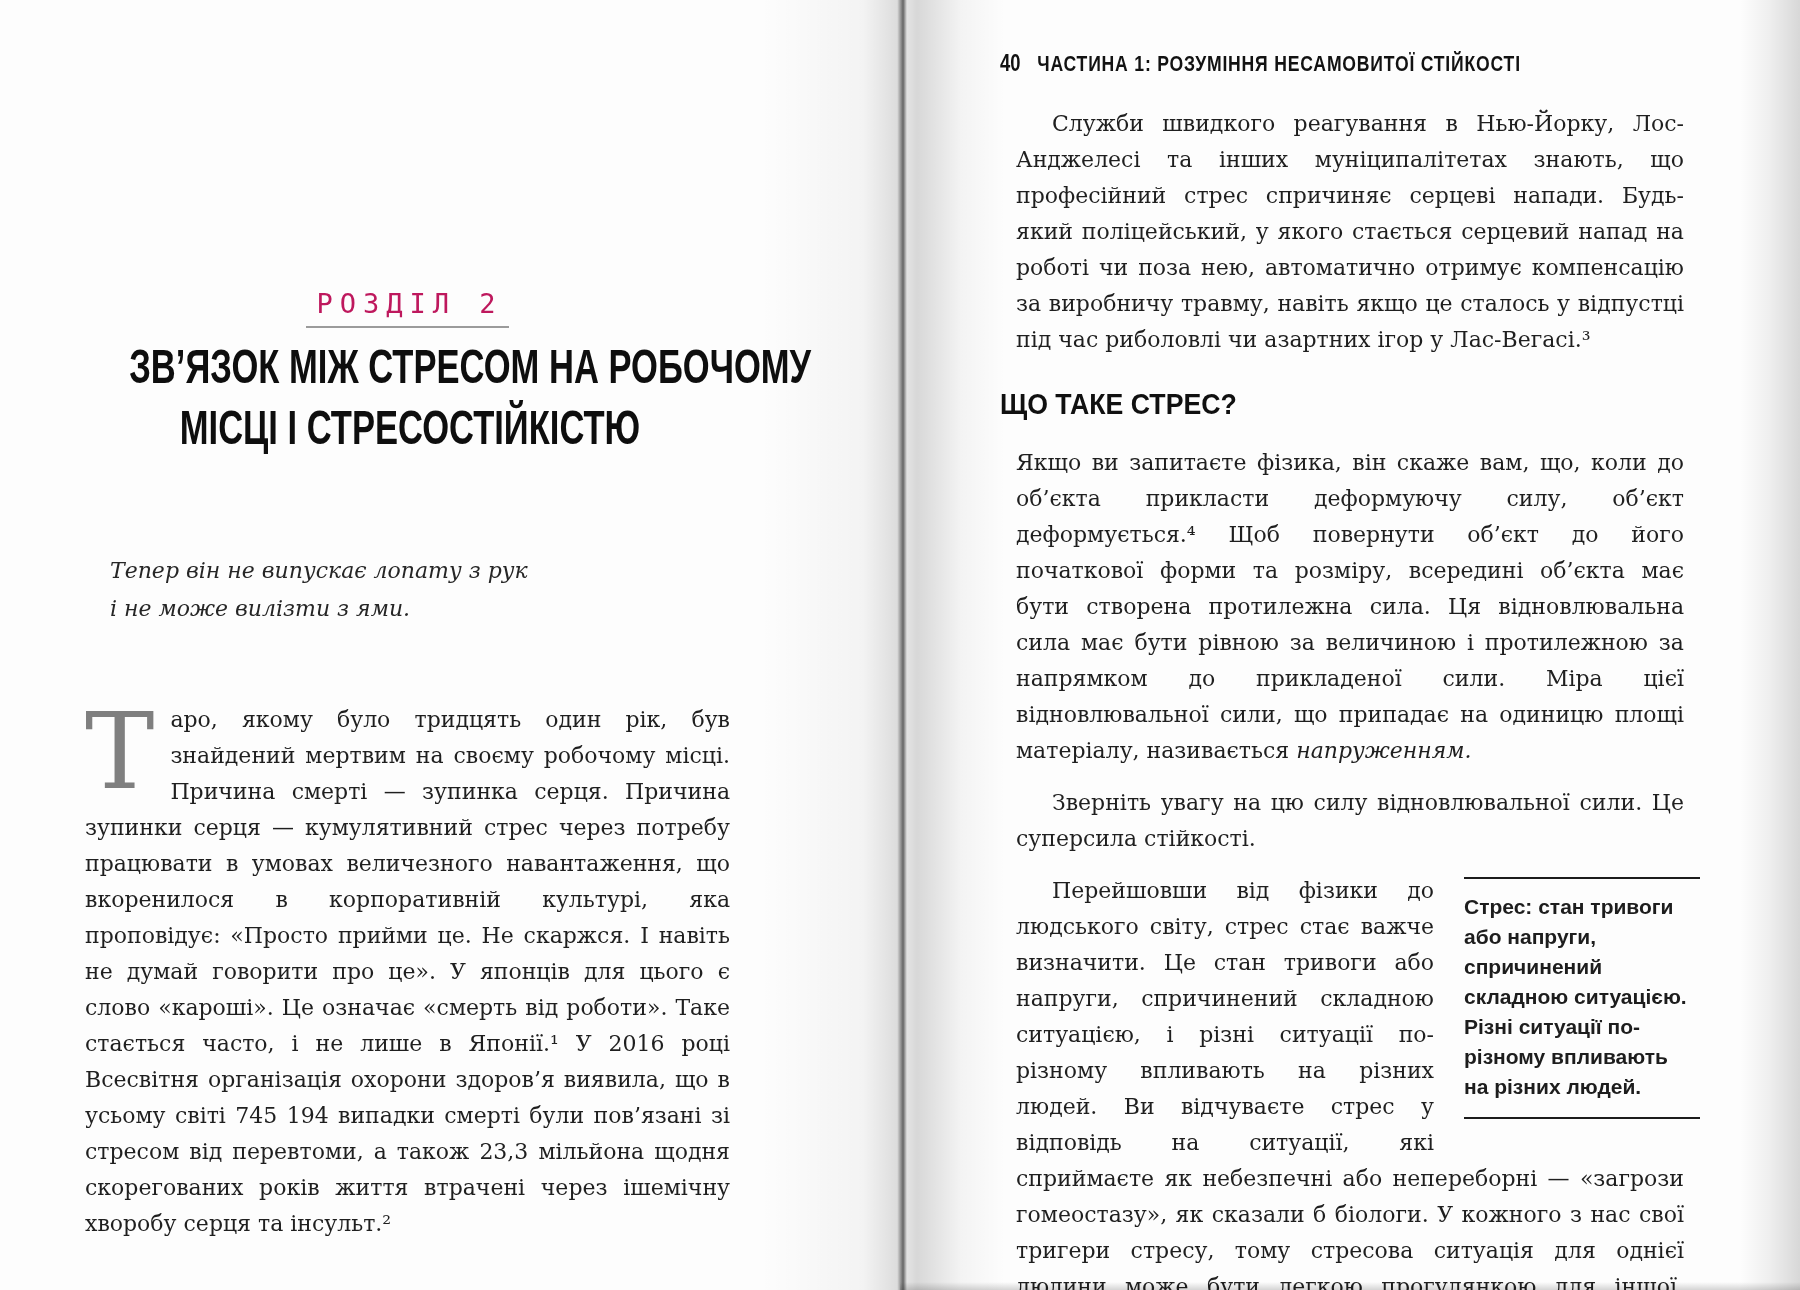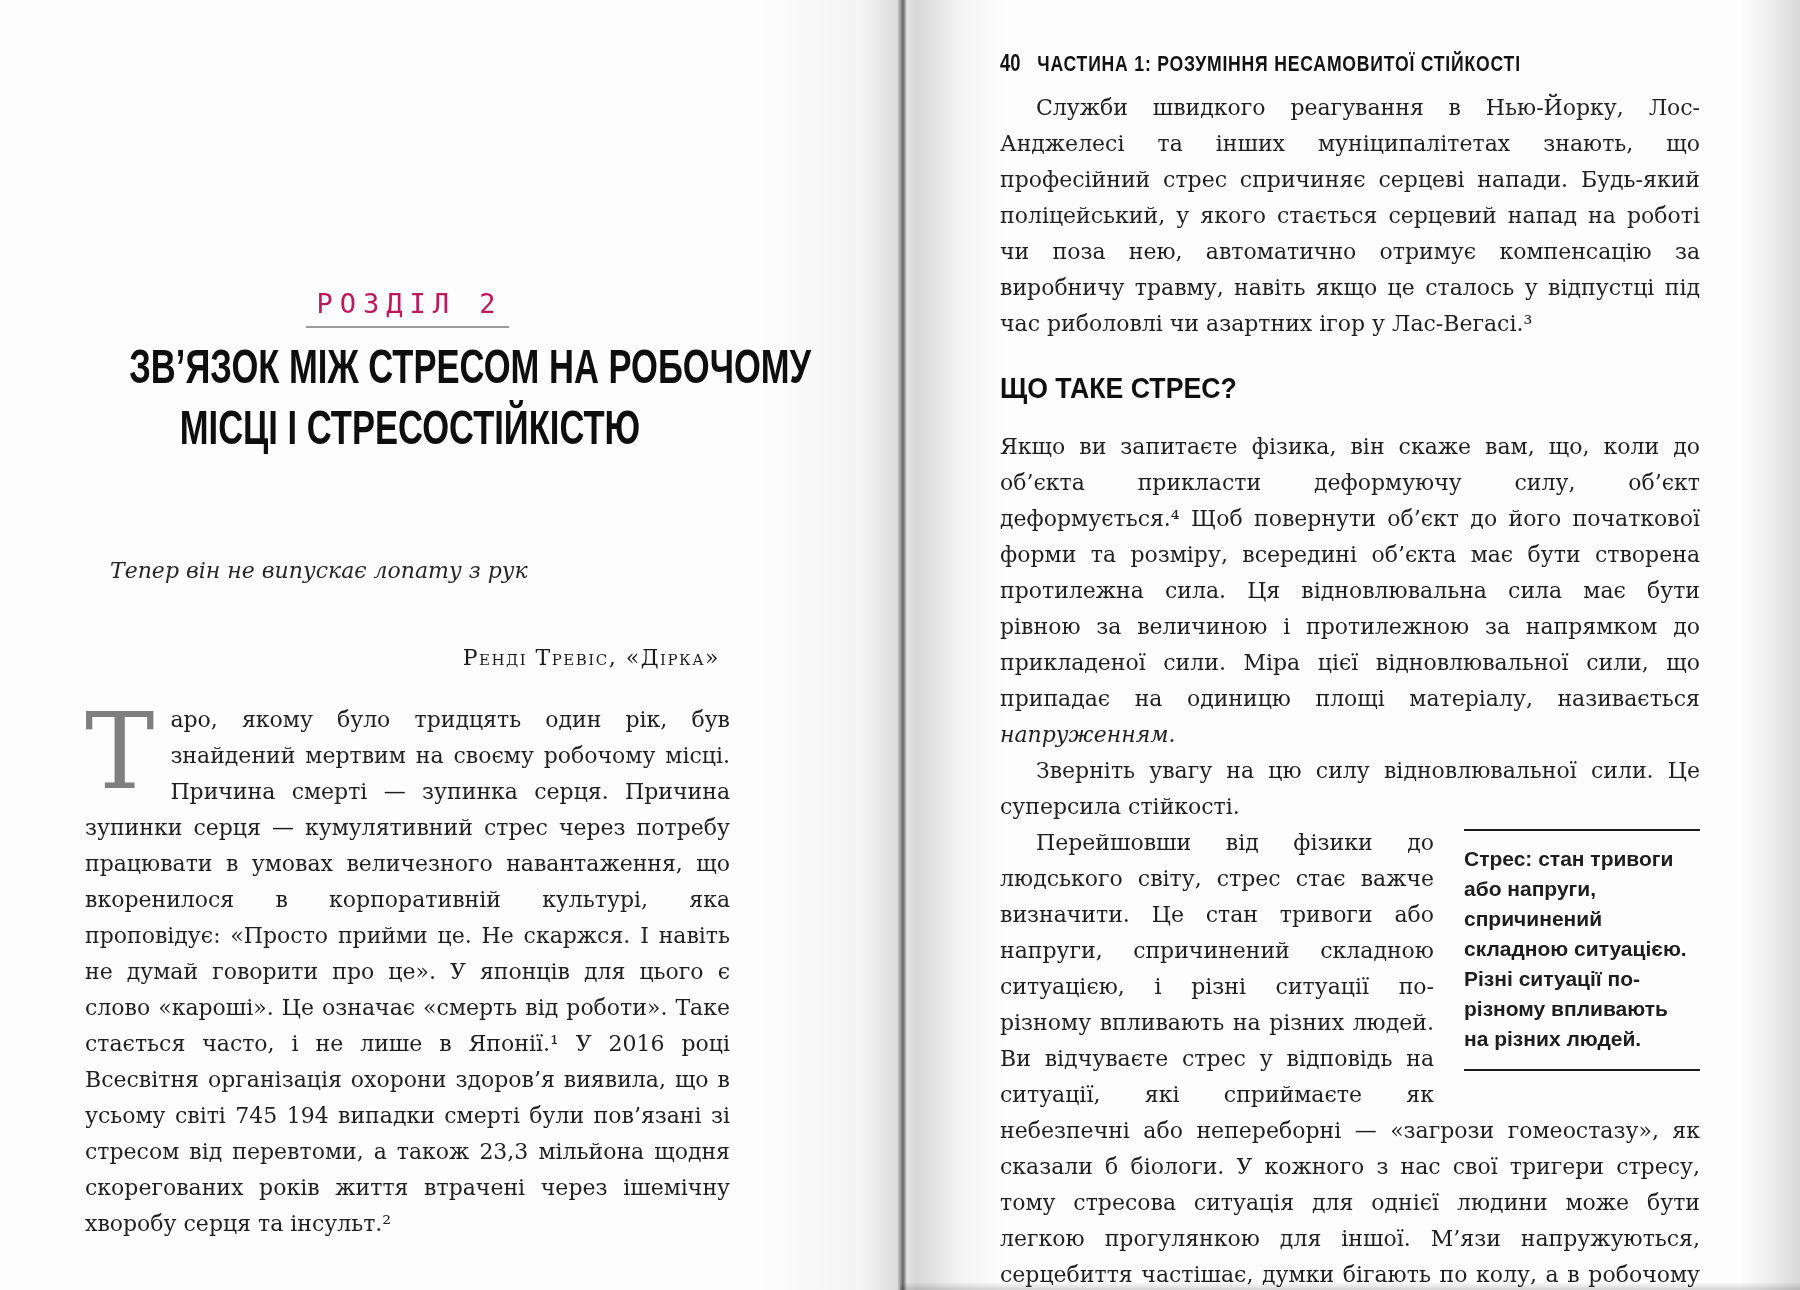--- a/index.html
+++ b/index.html
@@ -60,21 +60,21 @@
 
   
   .running-header{
     position:absolute;left:95px;top:50px;display:flex;gap:21px;align-items:baseline;
     font-family:"Liberation Sans",sans-serif;font-weight:700;color:#121212;
     transform:scaleX(0.80);transform-origin:0 50%;white-space:nowrap;
   }
   .pagenum{font-size:23px;}
   .part-title{font-size:22px;letter-spacing:1px;}
   .flow{position:absolute;left:95px;width:700px;top:90px;}
-  .flow .body-text{margin:0;}
+  .flow .body-text{margin:16px;}
   .indent{text-indent:36px;}
   .section-heading{
     margin:30px 0 24px 0;font-family:"Liberation Sans",sans-serif;font-weight:700;
     font-size:29px;color:#101010;transform:scaleX(0.92);transform-origin:0 50%;white-space:nowrap;
   }
   .sidebar{
     float:right;width:232px;margin:4px 0 16px 30px;
     border-top:2px solid #1c1c1c;border-bottom:2px solid #1c1c1c;
     padding:13px 4px 15px 0;
     font-family:"Liberation Sans",sans-serif;font-weight:700;
@@ -92,23 +92,23 @@
       <span class="chapter-label">РОЗДІЛ 2</span>
     </div>
 
     <h1 class="chapter-title">
       <span class="tline">ЗВ’ЯЗОК МІЖ СТРЕСОМ НА РОБОЧОМУ</span>
       <span class="tline">МІСЦІ І СТРЕСОСТІЙКІСТЮ</span>
     </h1>
 
     <div class="epigraph">
       <div>Тепер він не випускає лопату з рук</div>
+      <div>і не може вилізти з ями.</div>
     </div>
 
-    <div class="attribution">Ренді Тревіс, «Дірка»</div>
 
     <div class="left-body">
       <p class="body-text">
         <span class="dropcap">Т</span><span>аро, якому було тридцять один рік, був знайдений мертвим на своєму робочому місці. Причина смерті — зупинка серця. Причина зупинки серця — кумулятивний стрес через потребу працювати в умовах величезного навантаження, що вкоренилося в корпоративній культурі, яка проповідує: «Просто прийми це. Не скаржся. І навіть не думай говорити про це». У японців для цього є слово «кароші». Це означає «смерть від роботи». Таке стається часто, і не лише в Японії.¹ У 2016 році Всесвітня організація охорони здоров’я виявила, що в усьому світі 745 194 випадки смерті були пов’язані зі стресом від перевтоми, а також 23,3 мільйона щодня скорегованих років життя втрачені через ішемічну хворобу серця та інсульт.²</span>
       </p>
     </div>
   </section>
 
   <section class="page right">
     <header class="running-header">

